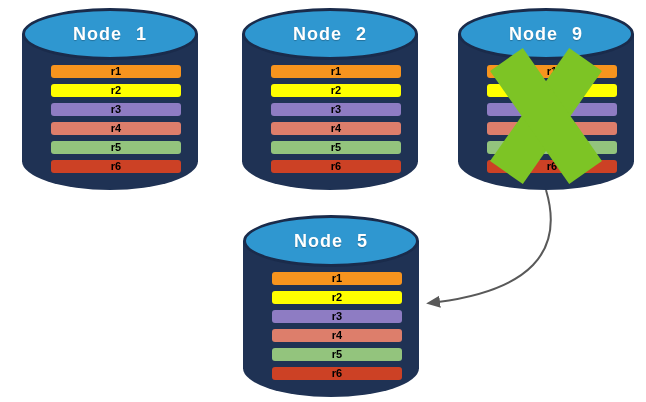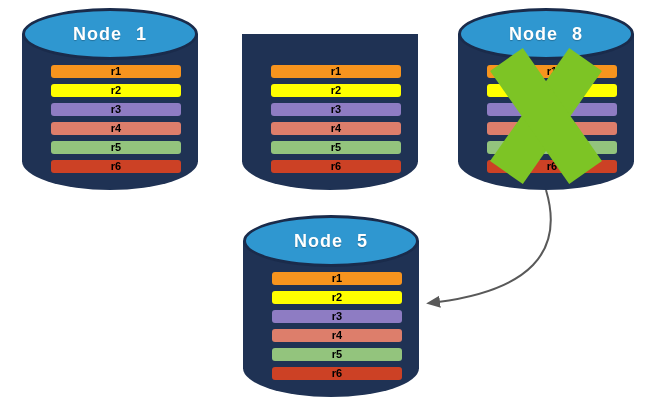--- a/index.html
+++ b/index.html
@@ -60,35 +60,38 @@
       <div class="row" style="background: rgb(142, 124, 195);">r3</div>
       <div class="row" style="background: rgb(221, 126, 107);">r4</div>
       <div class="row" style="background: rgb(147, 196, 125);">r5</div>
       <div class="row" style="background: rgb(204, 65, 37);">r6</div>
     </div>
   </div>
 
   <div class="node" style="left:242px;top:8px">
     <div class="cyl-bottom"></div>
     <div class="cyl-mid"></div>
+    <div class="cyl-top">
+      <span class="node-title">Node 2</span>
+    </div>
     <div class="rows">
       <div class="row" style="background: rgb(247, 148, 30);">r1</div>
       <div class="row" style="background: rgb(255, 255, 0);">r2</div>
       <div class="row" style="background: rgb(142, 124, 195);">r3</div>
       <div class="row" style="background: rgb(221, 126, 107);">r4</div>
       <div class="row" style="background: rgb(147, 196, 125);">r5</div>
       <div class="row" style="background: rgb(204, 65, 37);">r6</div>
     </div>
   </div>
 
   <div class="node" style="left:458px;top:8px">
     <div class="cyl-bottom"></div>
     <div class="cyl-mid"></div>
     <div class="cyl-top">
-      <span class="node-title">Node 8</span>
+      <span class="node-title">Node 9</span>
     </div>
     <div class="rows">
       <div class="row" style="background: rgb(247, 148, 30);">r1</div>
       <div class="row" style="background: rgb(255, 255, 0);">r2</div>
       <div class="row" style="background: rgb(142, 124, 195);">r3</div>
       <div class="row" style="background: rgb(221, 126, 107);">r4</div>
       <div class="row" style="background: rgb(147, 196, 125);">r5</div>
       <div class="row" style="background: rgb(204, 65, 37);">r6</div>
     </div>
     <div class="x-mark">

